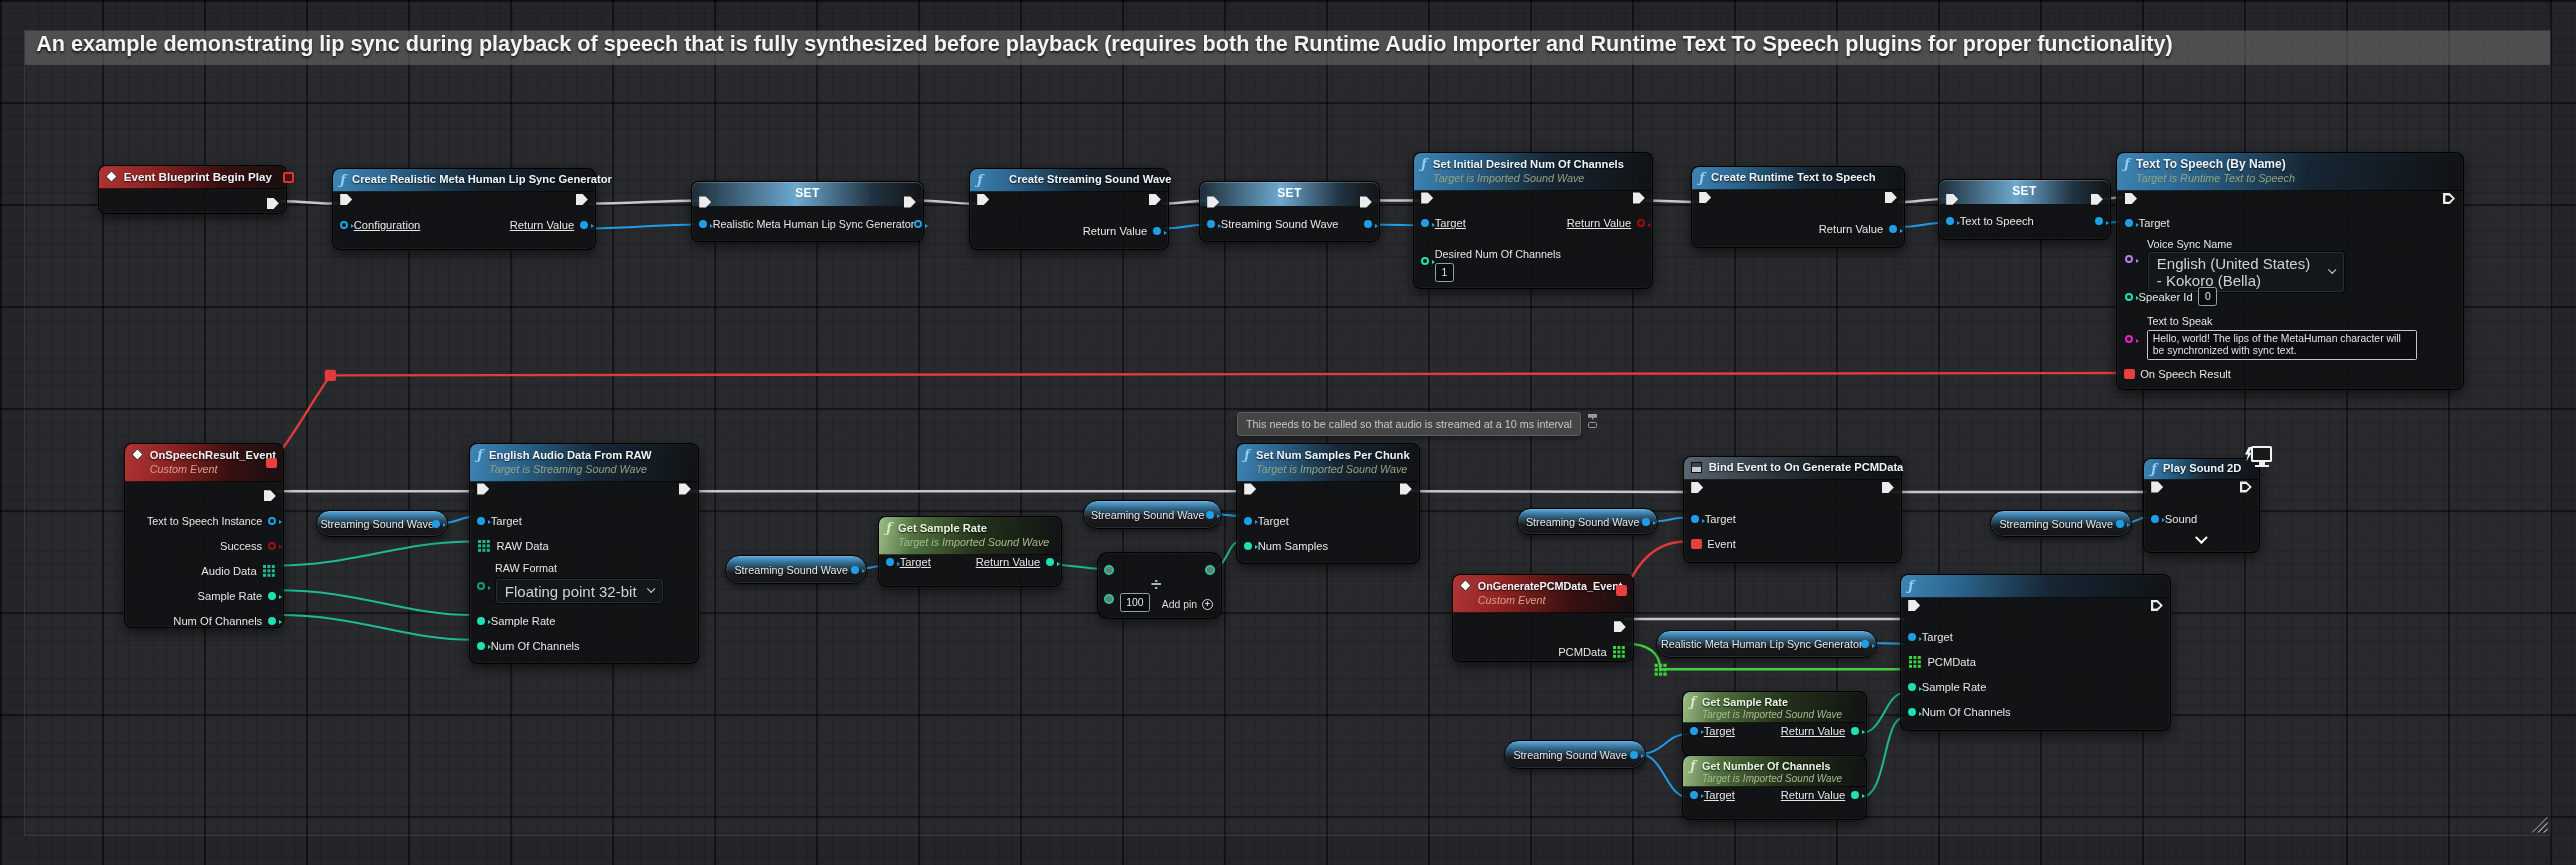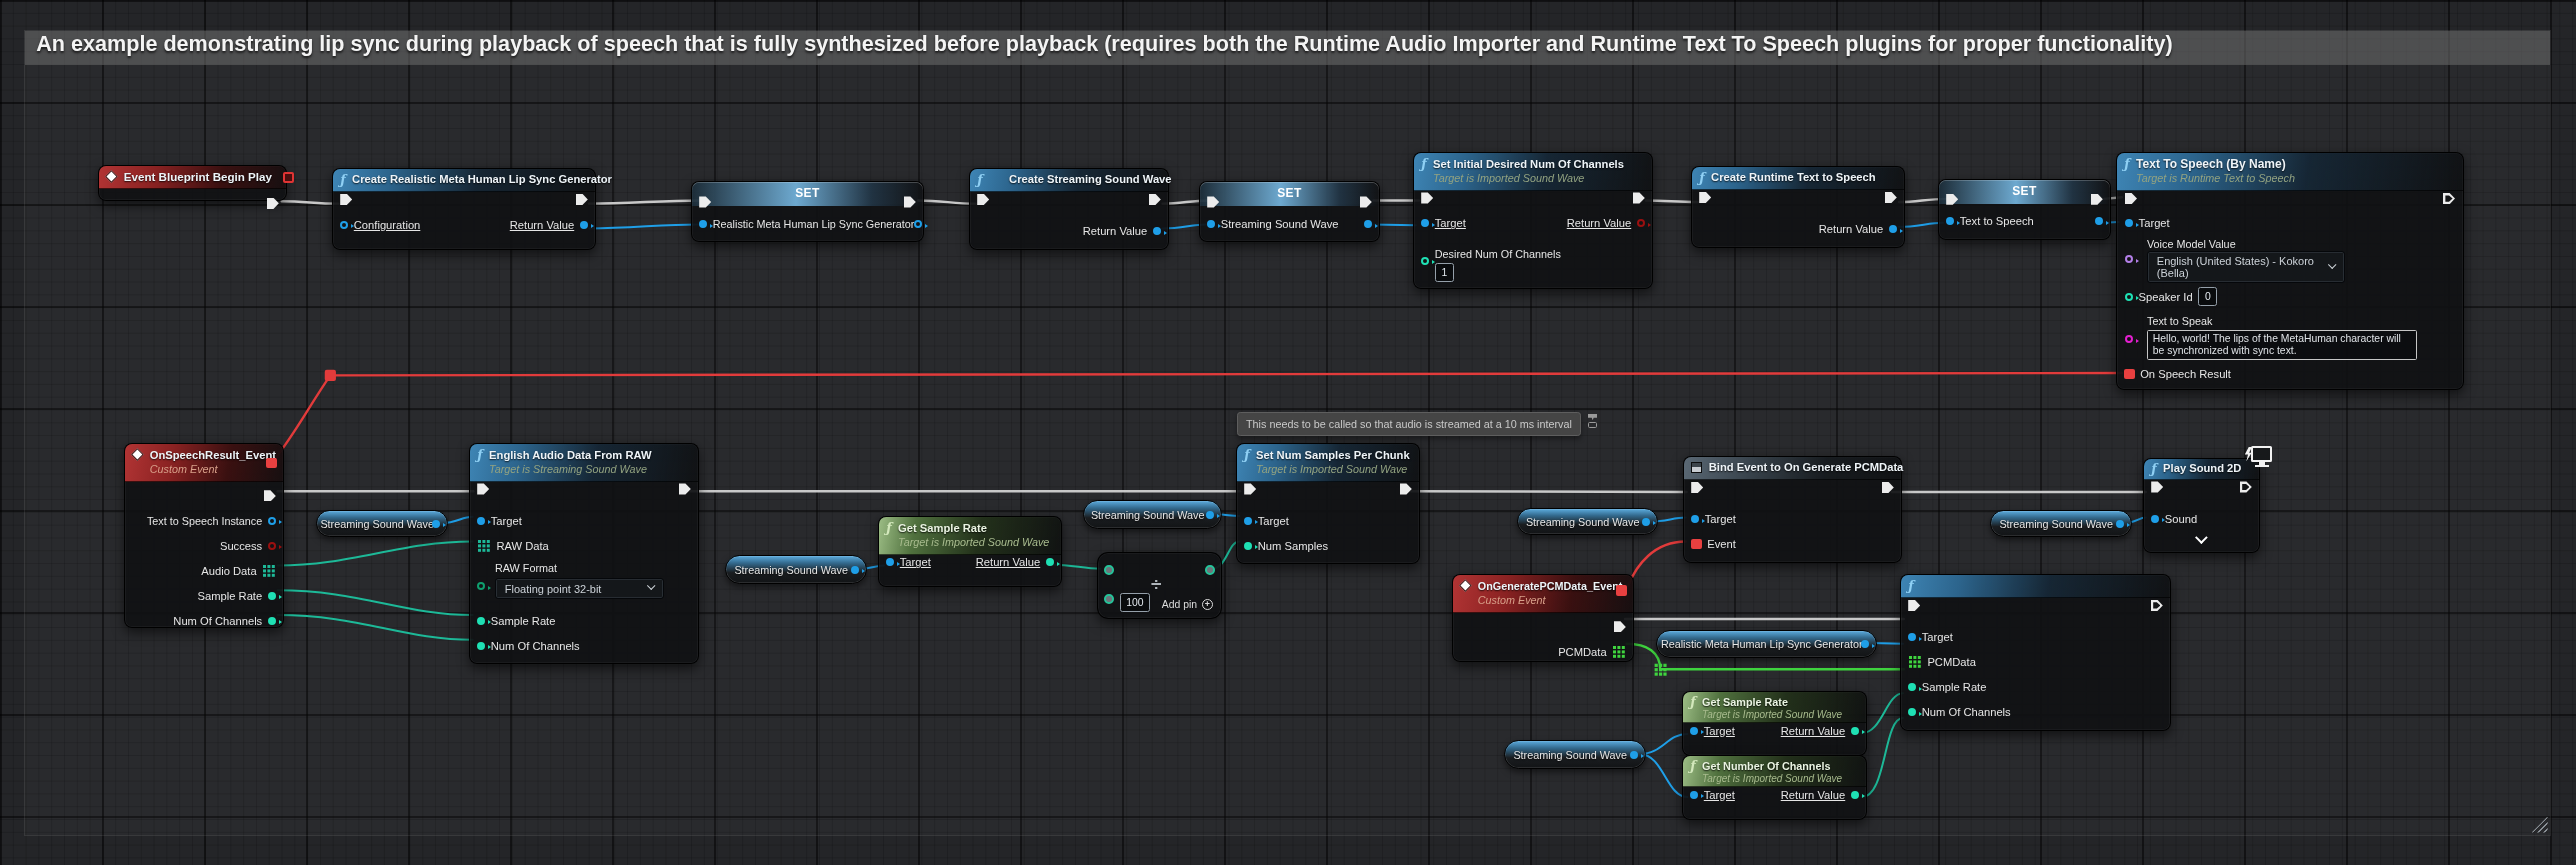--- a/index.html
+++ b/index.html
@@ -50,21 +50,21 @@
   .cp{width:8px;height:8px;border-radius:50%;border:2px solid var(--c,#1f9fe8);position:relative;flex:none;}
   .cp.f{background:var(--c,#1f9fe8);}
   .cp::after{content:"";position:absolute;left:8.8px;top:1.6px;border-top:2.4px solid transparent;border-bottom:2.4px solid transparent;border-left:3.2px solid var(--c,#1f9fe8);}
   .gpw{width:13.6px;height:13.6px;position:relative;flex:none;}
   .gpw i{position:absolute;left:0.8px;top:0.8px;width:3.2px;height:3.2px;background:var(--c);
     box-shadow:4.4px 0 var(--c),8.8px 0 var(--c),0 4.4px var(--c),4.4px 4.4px var(--c),8.8px 4.4px var(--c),0 8.8px var(--c),4.4px 8.8px var(--c),8.8px 8.8px var(--c);}
   .sp{width:10.4px;height:10.4px;border-radius:2px;background:var(--c,#e84040);flex:none;}
   .sp.h{width:11.2px;height:11.2px;background:#4a0f0f;border:2.8px solid #e03434;}
   .vb{background:rgba(8,10,12,.85);border:0.8px solid #95a0aa;border-radius:2.4px;color:#e2e8ee;font-size:10.4px;padding:0 5.6px;line-height:17px;}
   .dd{background:#14171a;border:0.8px solid #05070a;box-shadow:inset 0 0 0 0.8px #2e353b;border-radius:3.2px;color:#ccd2d8;
-    font-size:11px;display:flex;align-items:center;justify-content:space-between;gap:9.6px;padding:3.2px 8.8px;}
+    font-size:15px;display:flex;align-items:center;justify-content:space-between;gap:9.6px;padding:3.2px 8.8px;}
   .chev{width:6.4px;height:6.4px;border-right:1.6px solid #cfd5da;border-bottom:1.6px solid #cfd5da;transform:rotate(45deg) translate(-1.6px,-1.6px);flex:none;}
   .tb{border:0.8px solid #c6c6c6;border-radius:1.6px;background:rgba(8,10,12,.55);color:#dfe3e7;font-size:10.4px;line-height:12.8px;padding:1.6px 4.8px;}
   
   .setn .sethdr{position:absolute;left:0;top:0;right:0;height:24px;border-radius:7.2px 7.2px 0 0;
     background:linear-gradient(90deg,rgba(60,120,160,.25),rgba(125,195,240,.85) 45%,rgba(60,110,150,.35) 78%,rgba(20,22,24,0));
     box-shadow:inset 0 0.8px 0 rgba(255,255,255,.25);}
   .setn .settt{position:absolute;left:0;right:0;top:4px;text-align:center;font-weight:bold;font-size:12px;color:#fff;letter-spacing:0.4px;}
   .ab{position:absolute;}
   
   .pill{position:absolute;z-index:3;border-radius:24px;border:0.8px solid #000;
@@ -160,21 +160,21 @@
         <rect x="2082" y="831" width="4" height="4"></rect>
       <rect x="2071" y="836.5" width="4" height="4"></rect>
         <rect x="2076.5" y="836.5" width="4" height="4"></rect>
         <rect x="2082" y="836.5" width="4" height="4"></rect>
       <rect x="2071" y="842" width="4" height="4"></rect>
         <rect x="2076.5" y="842" width="4" height="4"></rect>
         <rect x="2082" y="842" width="4" height="4"></rect>
     </g>
   </svg>
 
-  <div class="node" style="left:98px;top:165px;width:189px;height:36px;">
+  <div class="node" style="left:98px;top:165px;width:189px;height:49px;">
     <div class="hdr event" style="padding-right:6.4px;">
       <span class="di"></span>
       <span class="tt" style="font-size:11.6px;">Event Blueprint Begin Play</span>
       <span class="sp h" style="margin-left:4.8px;margin-top:2.4px;"></span>
     </div>
     <div class="body">
         <div class="r out">
           <span class="xp"></span>
         </div>
       </div>
@@ -315,21 +315,21 @@
         <span class="fi">ƒ</span>
       <span><span class="tt">Text To Speech (By Name)</span>
       <span class="sub">Target is Runtime Text to Speech</span></span>
       </div>
     <span class="xp ab" style="left:8px;top:40px;"></span>
     <span class="xp h ab" style="right:8px;top:40px;"></span>
     <div class="ab g" style="left:8px;top:64px;">
       <span class="cp f" style="--c:#1f9fe8"></span>
         <span class="pl">Target</span>
     </div>
-    <span class="pl ab" style="left:30px;top:85px;font-size:10.8px;">Voice Model Value</span>
+    <span class="pl ab" style="left:30px;top:85px;font-size:10.8px;">Voice Sync Name</span>
     <span class="cp ab" style="--c:#b37fe8;left:8px;top:102px;"></span>
     <div class="dd ab" style="left:30px;top:98px;width:198px;">
       <span>English (United States) - Kokoro (Bella)</span>
       <span class="chev"></span>
     </div>
     <div class="ab g" style="left:8px;top:134px;">
       <span class="cp" style="--c:#1fe0b4"></span>
       <span class="pl">Speaker Id</span>
       <span class="vb" style="min-width:17.6px;text-align:center;">0</span>
     </div>

